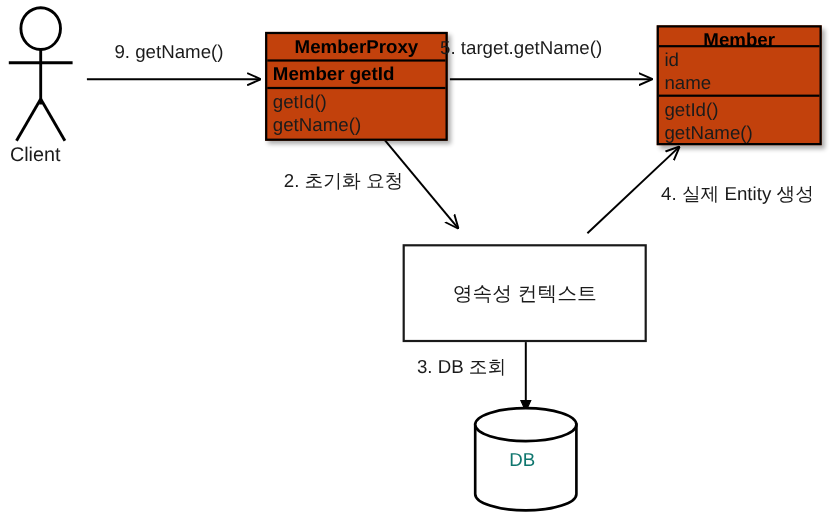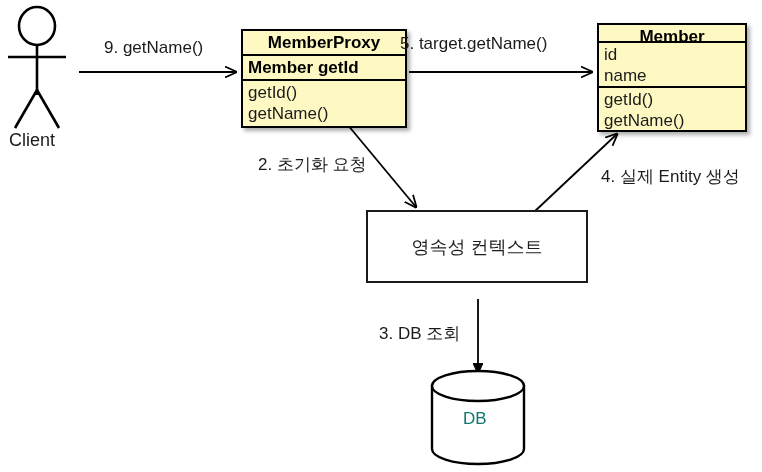--- a/index.html
+++ b/index.html
@@ -19,21 +19,21 @@
   }
   #diagram-svg {
     position: absolute;
     top: 0;
     left: 0;
     width: 762px;
     height: 472px;
   }
   .uml-box {
     position: absolute;
-    background: #fef9c3;
+    background: #c2410c;
     border: 2px solid #000000;
     box-sizing: border-box;
     box-shadow: 3px 3px 4px rgba(0,0,0,0.32);
   }
   .uml-compartment {
     box-sizing: border-box;
     padding: 1px 5px 2px 5px;
   }
   .uml-compartment.divider {
     border-bottom: 2px solid #000000;
@@ -152,21 +152,21 @@
     <div class="uml-compartment divider" style="height:45px;">
       <div class="uml-field">id</div>
       <div class="uml-field">name</div>
     </div>
     <div class="uml-compartment" style="height:39px;">
       <div class="uml-field">getId()</div>
       <div class="uml-field">getName()</div>
     </div>
   </div>
 
-  <div class="plain-box" style="left:366px; top:210px; width:222px; height:73px;">
+  <div class="plain-box" style="left:366px; top:222px; width:222px; height:89px;">
     <span class="plain-box-label">영속성 컨텍스트</span>
   </div>
 
   <div class="db-label" style="left:463px; top:409px;">DB</div>
 
   <div class="edge-label" style="left:104px; top:38px;">9. getName()</div>
 
   <div class="edge-label" style="left:258px; top:155px;">2. 초기화 요청</div>
 
   <div class="edge-label" style="left:379px; top:324px;">3. DB 조회</div>

